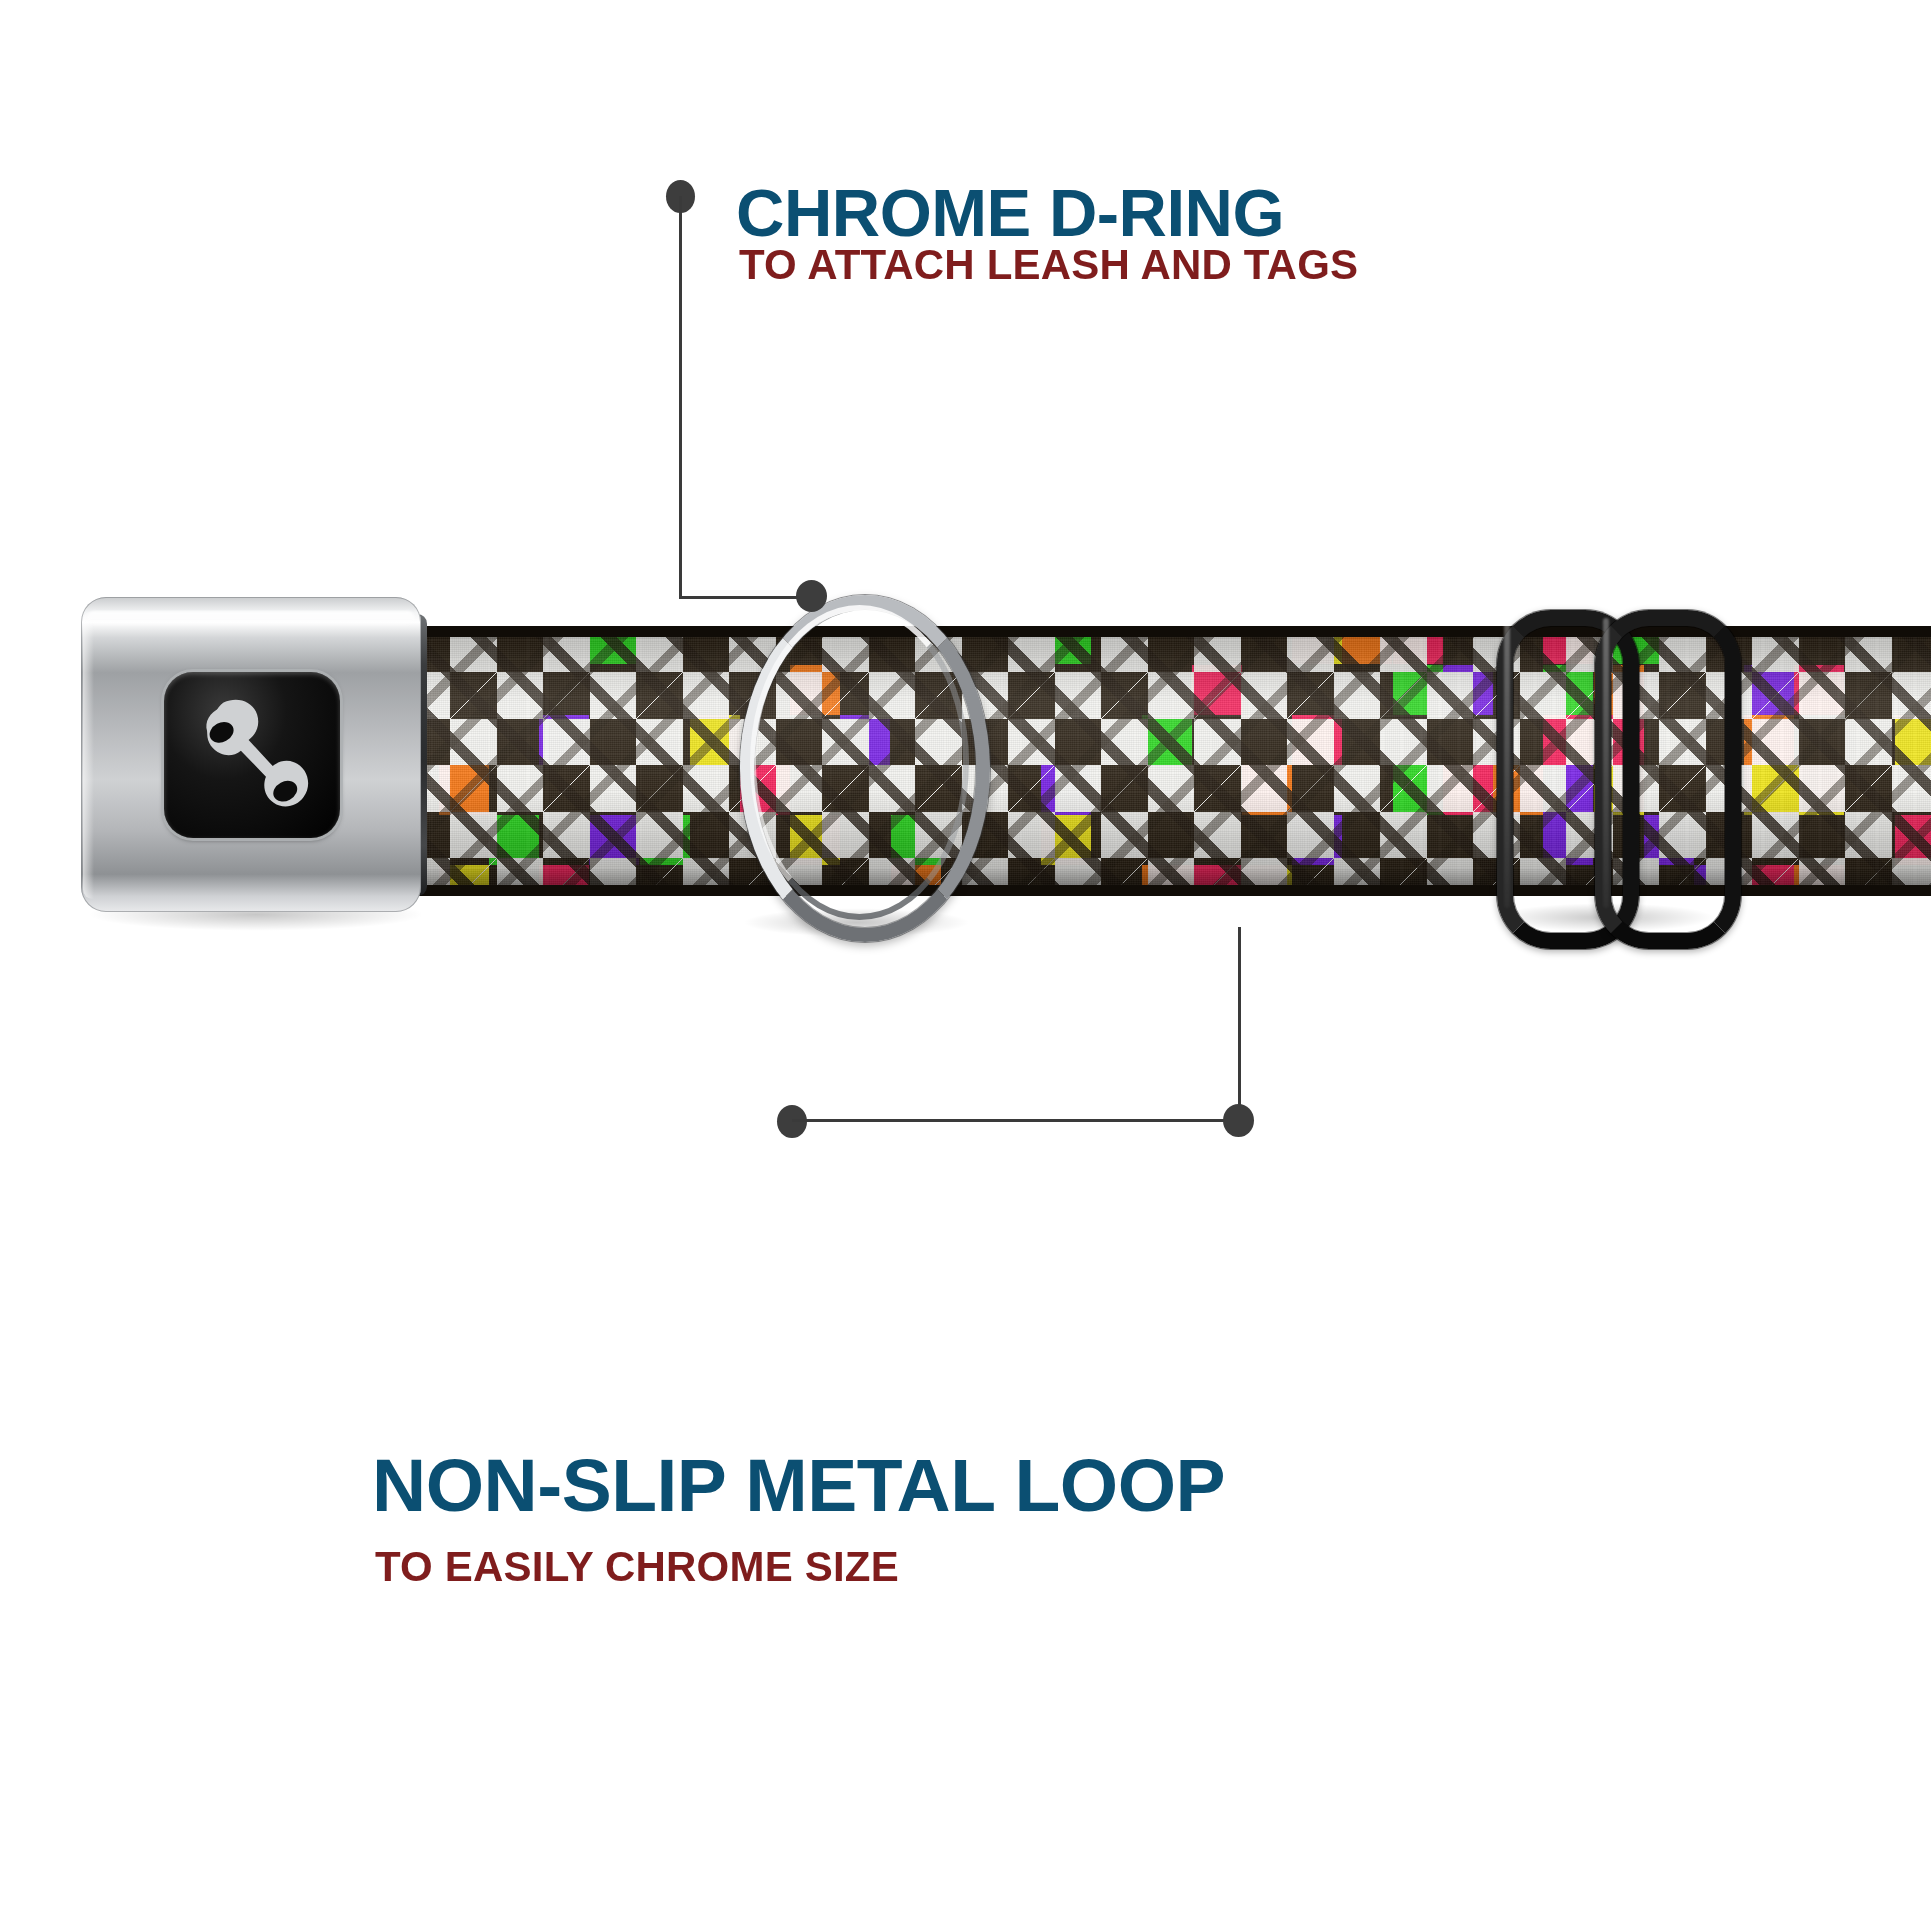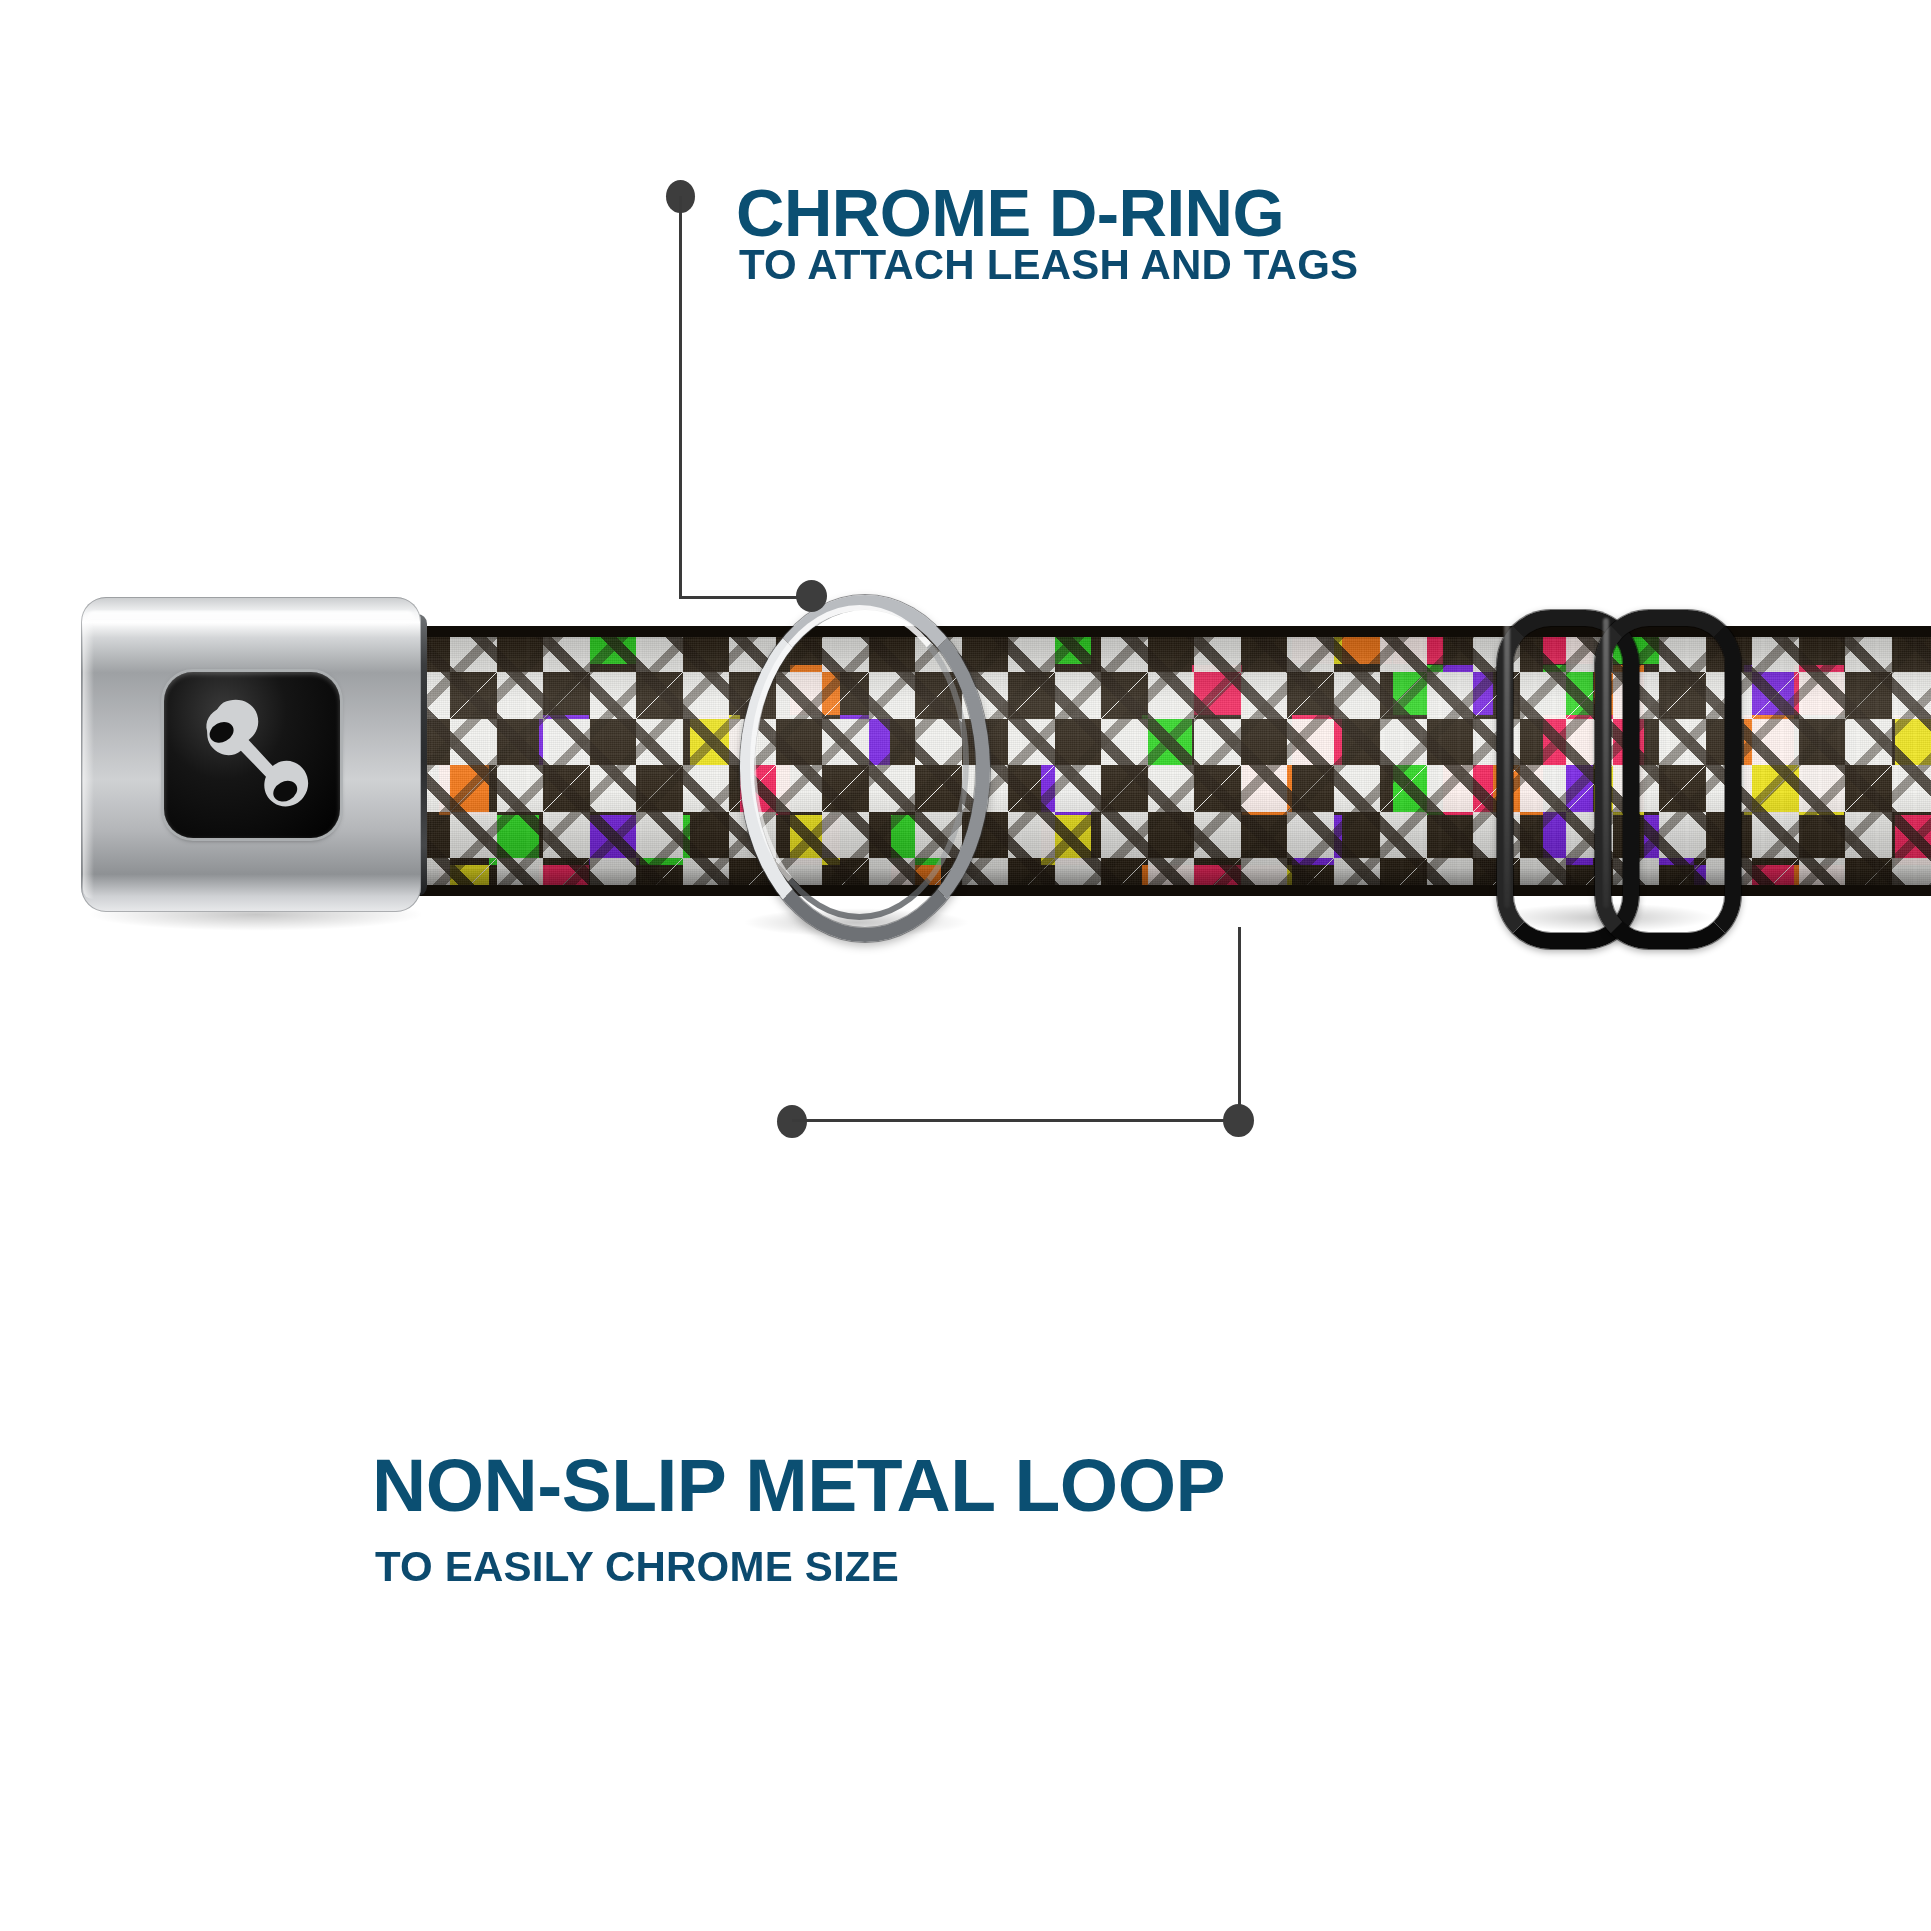--- a/index.html
+++ b/index.html
@@ -29,21 +29,21 @@
     font-weight: 700;
     color: #0b4f72;
     letter-spacing: -0.5px;
     white-space: nowrap;
     line-height: 1;
   }
   .callout-sub {
     position: absolute;
     font-family: "Liberation Sans", sans-serif;
     font-weight: 700;
-    color: #0c4a6e;
+    color: #7f1d1d;
     letter-spacing: 0.2px;
     white-space: nowrap;
     line-height: 1;
   }
 
   #dring-title { left: 736px; top: 147px; font-size: 67px; margin-top: 32px; }
   #dring-sub   { left: 739px; top: 244px; font-size: 42px; }
 
   #loop-title { left: 372px; top: 1448px; font-size: 75px; }
   #loop-sub   { left: 375px; top: 1546px; font-size: 42px; }

